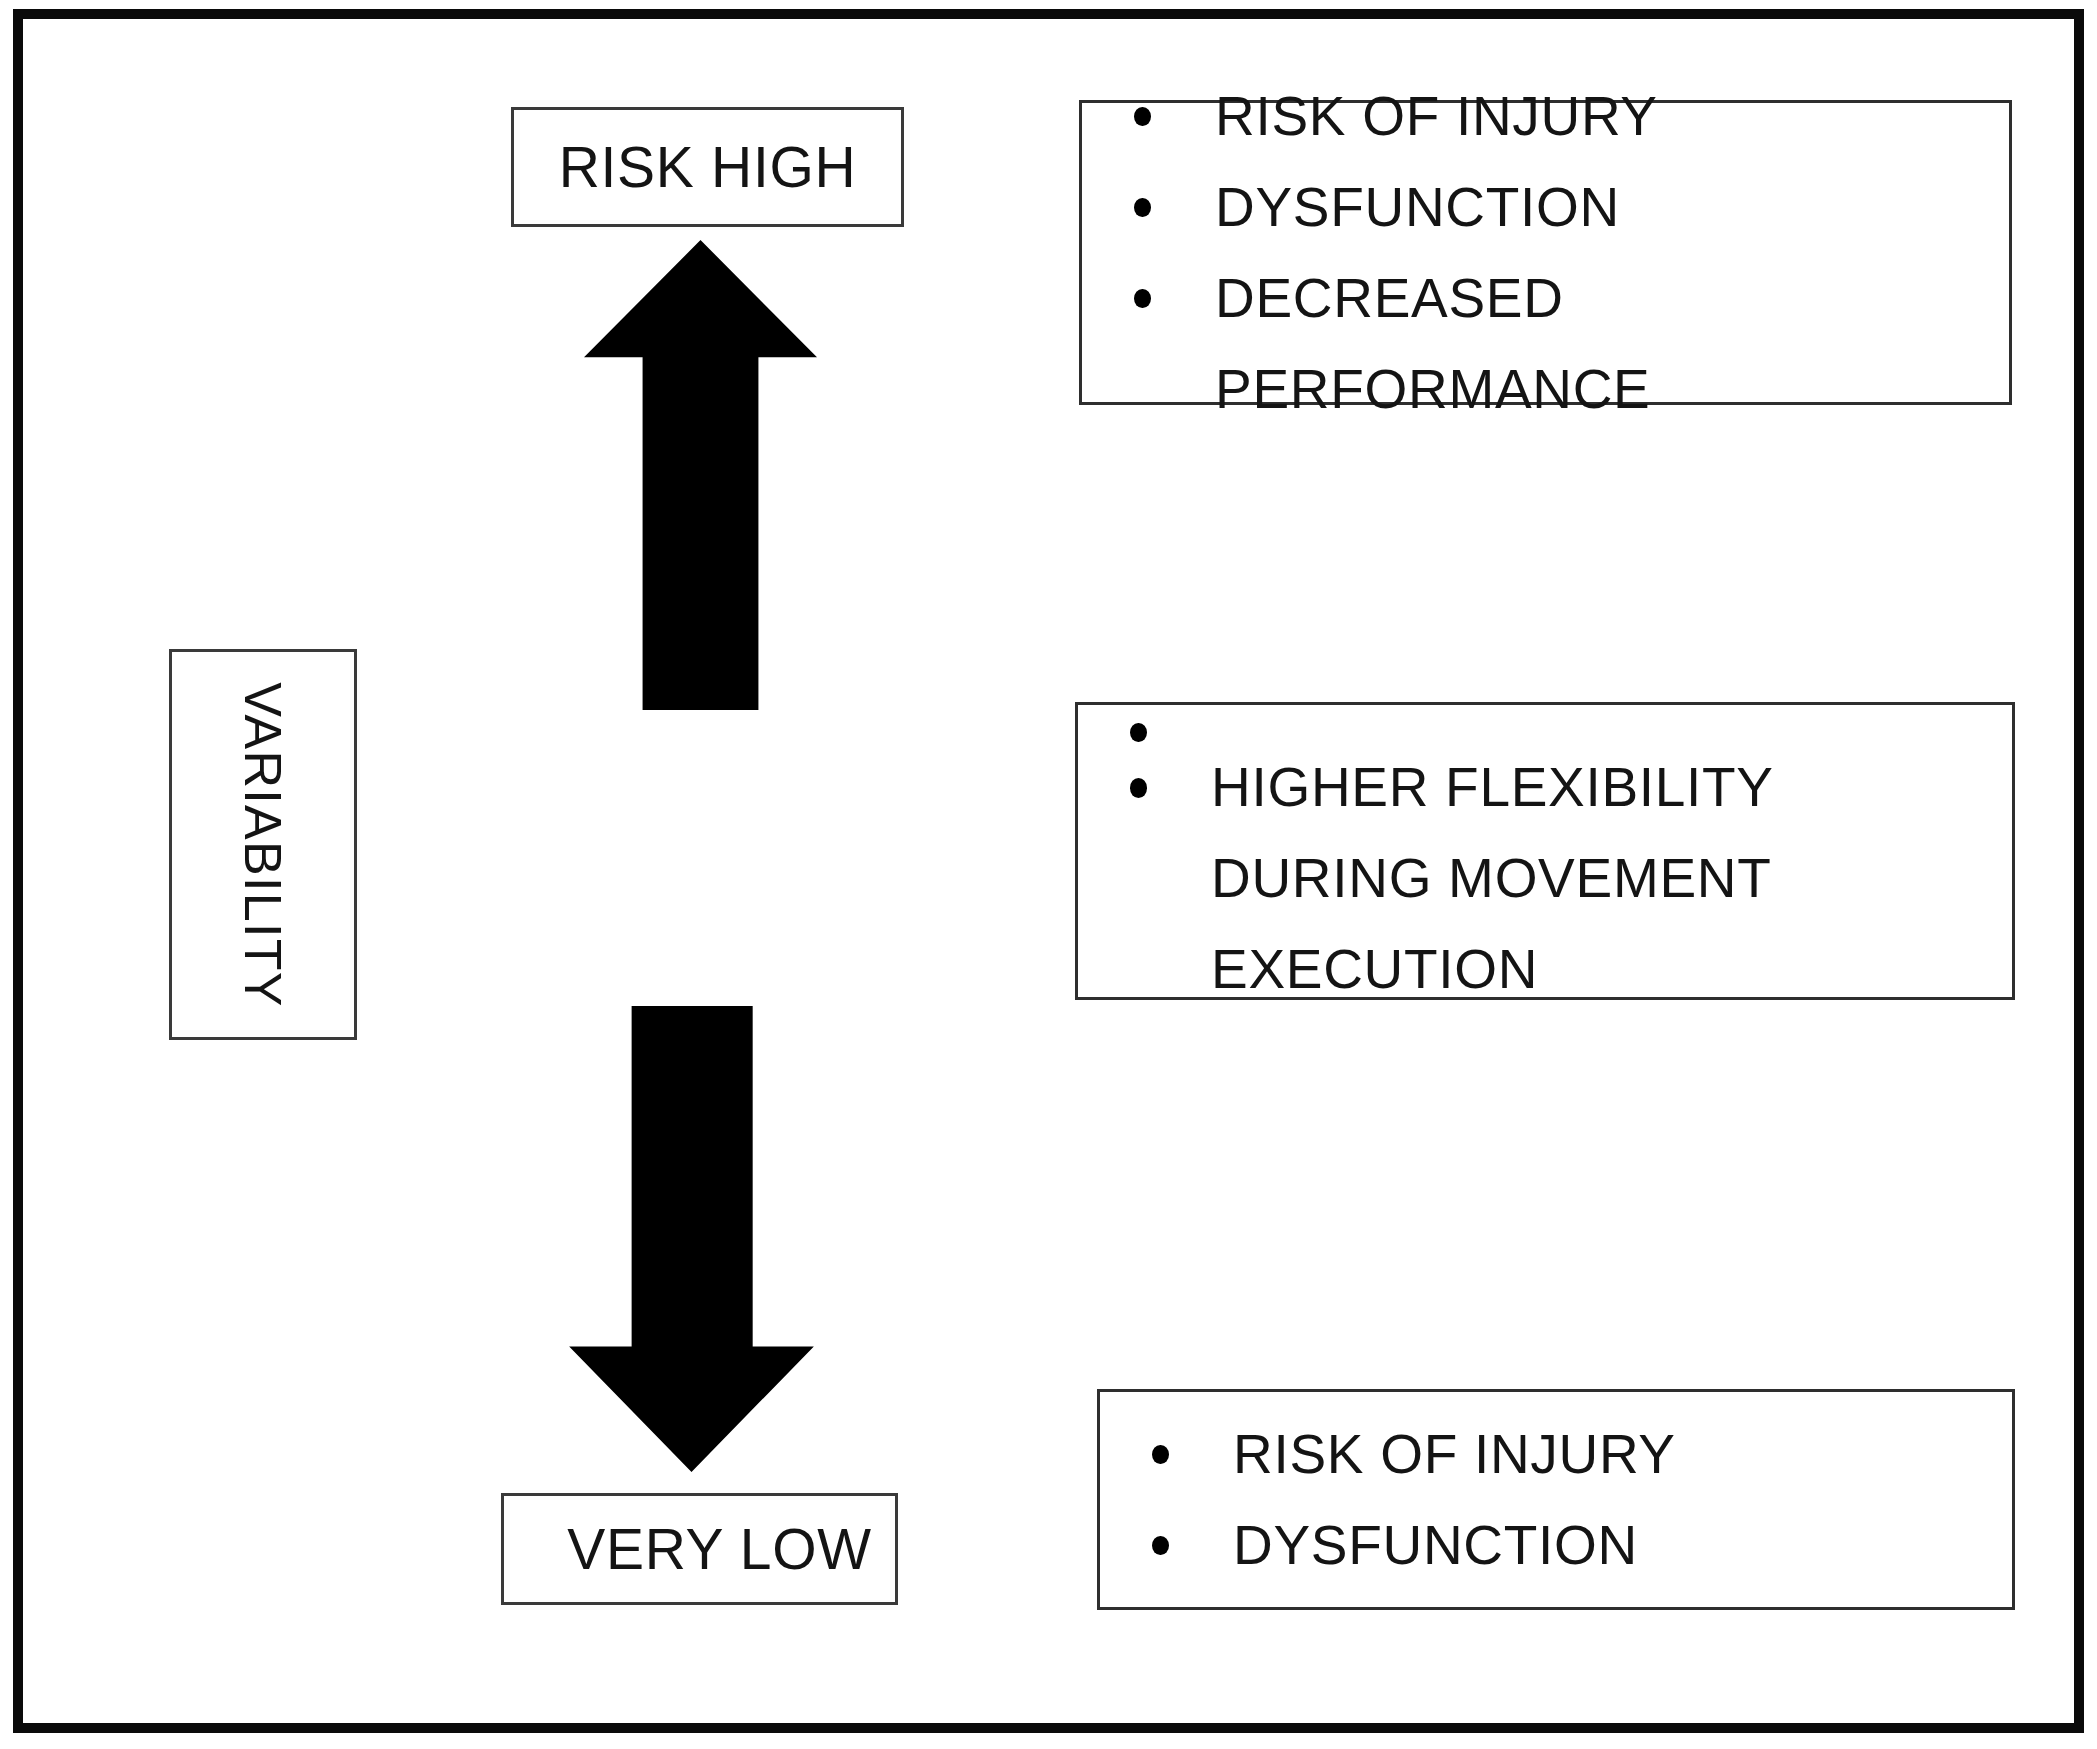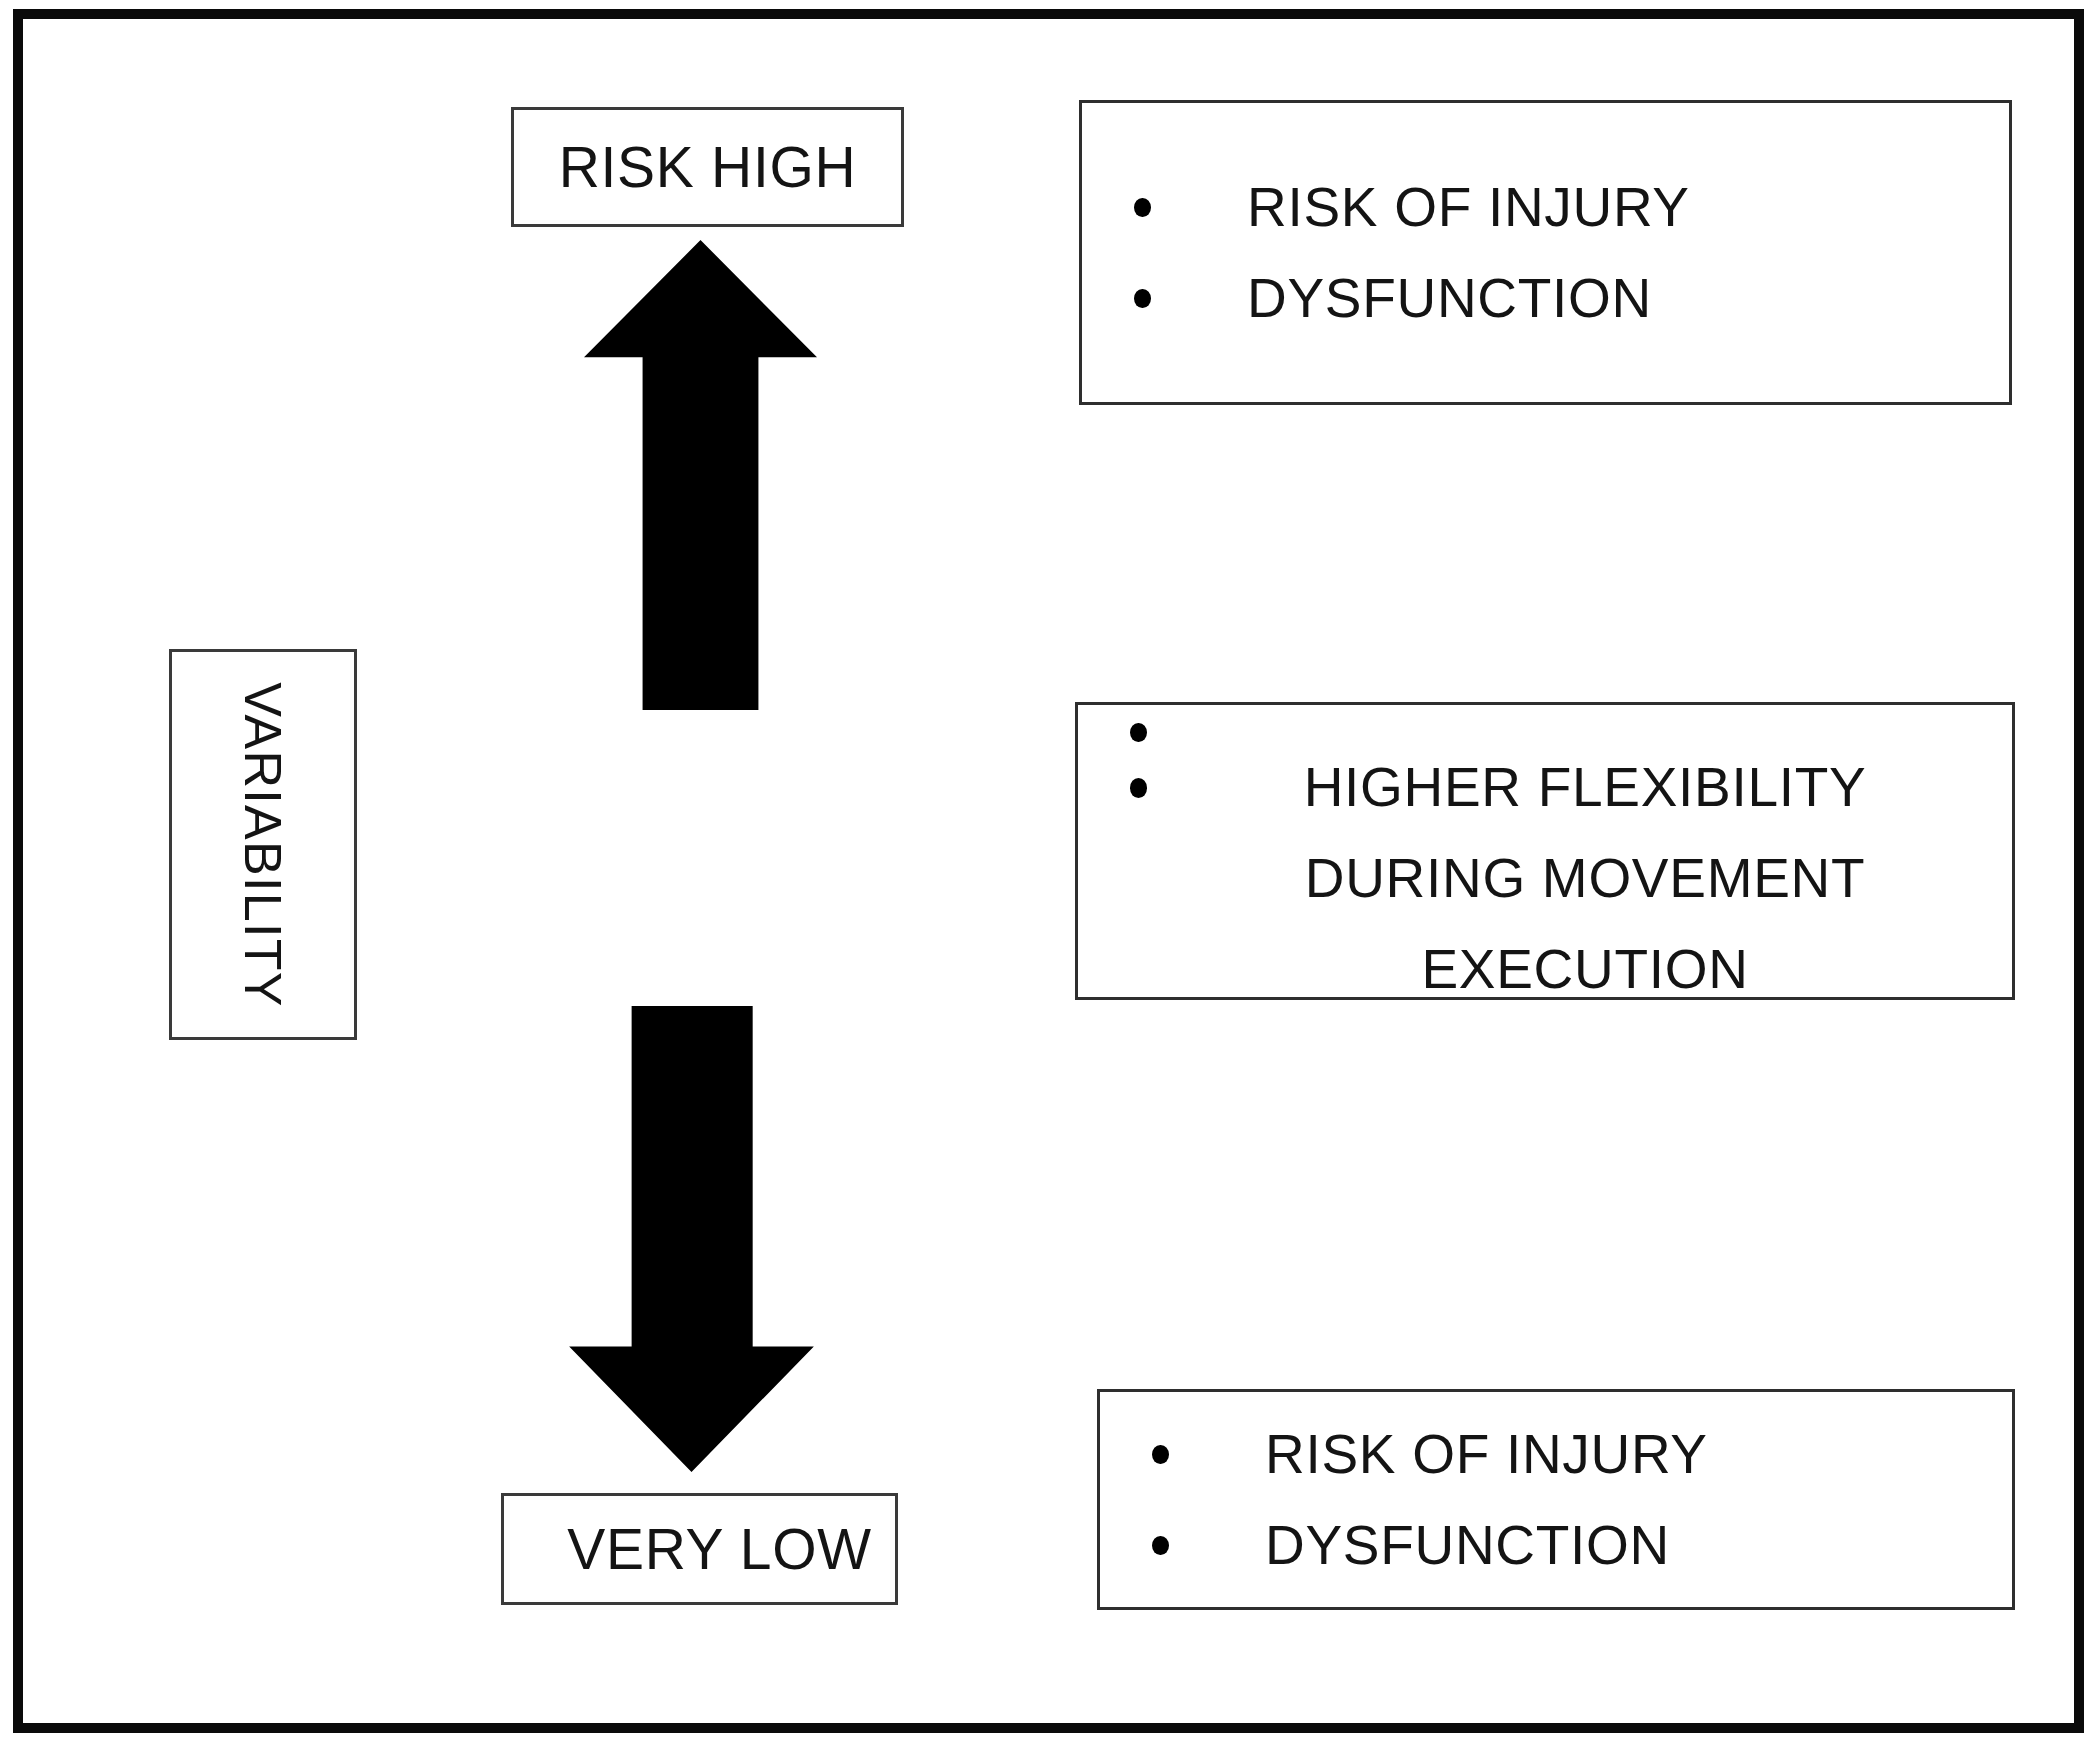--- a/index.html
+++ b/index.html
@@ -56,22 +56,21 @@
   }
   .dot {
     flex: 0 0 auto;
     width: 17px;
     height: 19.5px;
     border-radius: 50%;
     background: #000000;
     margin: 36px 0 0 52px;
   }
   .bullet-text {
-    margin-left: 96px;
-    text-align: center;
+    margin-left: 64px;
   }
   .axis-box {
     border: 3.3px solid #3a3a3a;
   }
   .axis-text {
     position: absolute;
     left: 50%;
     top: 50%;
     transform: translate(-50%, -50%) rotate(90deg);
     white-space: nowrap;
@@ -132,20 +131,24 @@
 
     <div class="box bullet-box" style="left:1056px; top:81px; width:933px; height:305px;">
       <div class="bullet-item">
         <span class="dot"></span>
         <span class="bullet-text">RISK OF INJURY</span>
       </div>
       <div class="bullet-item">
         <span class="dot"></span>
         <span class="bullet-text">DYSFUNCTION</span>
       </div>
+      <div class="bullet-item">
+        <span class="dot"></span>
+        <span class="bullet-text">DECREASED PERFORMANCE</span>
+      </div>
     </div>
 
     <div class="box bullet-box" style="left:1052px; top:683px; width:940px; height:298px;">
       <div class="bullet-item">
         <span class="dot"></span>
       </div>
       <div class="bullet-item">
         <span class="dot"></span>
         <span class="bullet-text" style="max-width:684px;">HIGHER FLEXIBILITY DURING MOVEMENT EXECUTION</span>
       </div>

